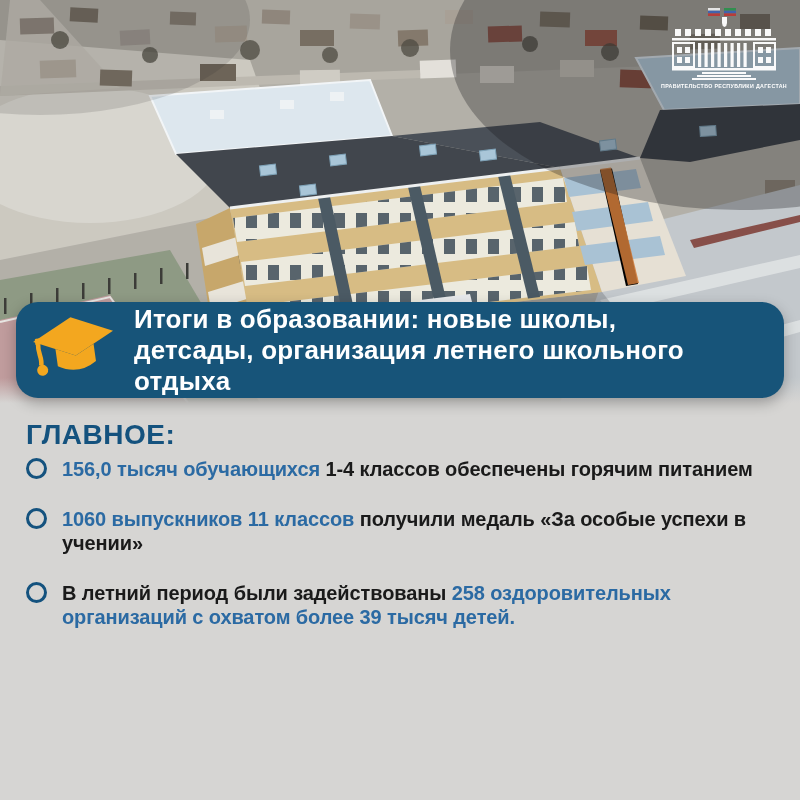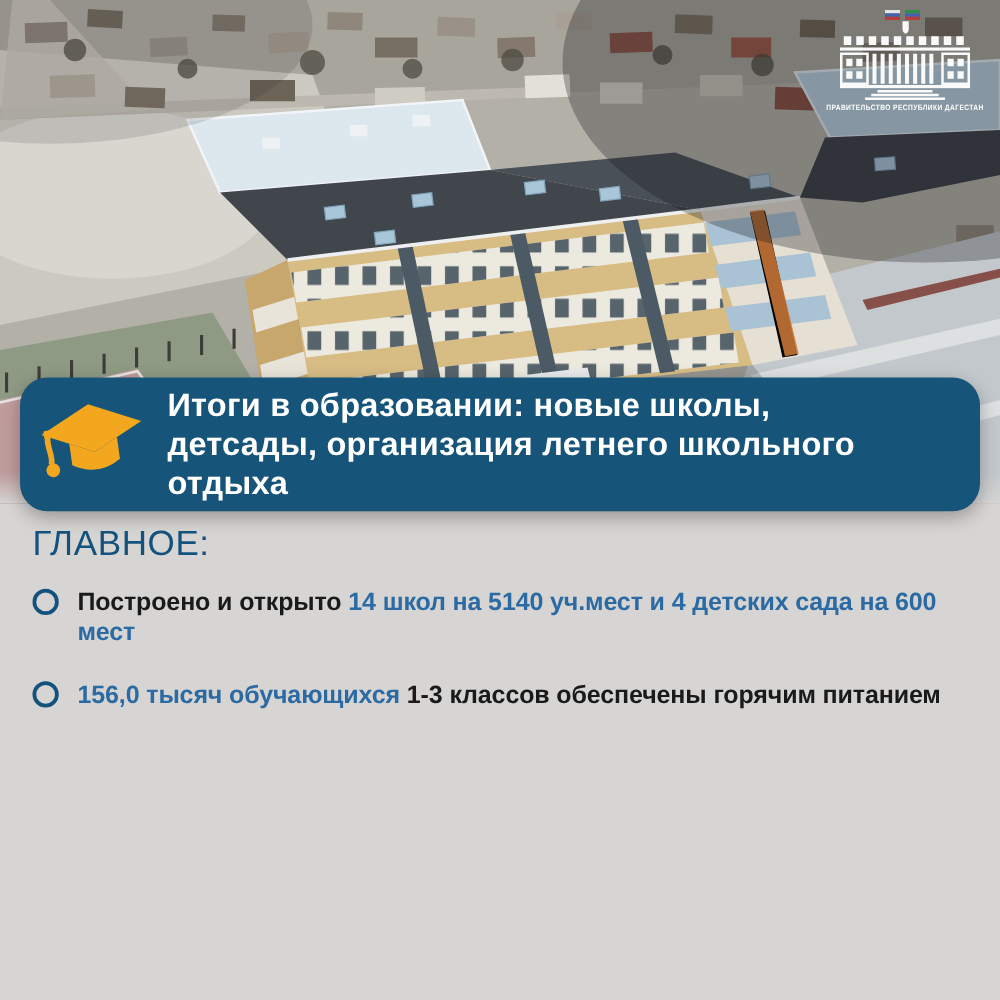--- a/index.html
+++ b/index.html
@@ -8,35 +8,35 @@
     background:var(--bg,#d6d5d3);
     font-family:"Liberation Sans", sans-serif;
   }
   
   .photo{position:absolute;top:0;left:0;width:800px;height:403px;}
   .photo > svg{display:block;width:100%;height:100%;}
   .logo{position:absolute;top:7px;right:10px;width:132px;height:84px;}
   .logo svg{display:block;width:100%;height:100%;}
   
   .banner{
-    position:absolute;left:16px;top:302px;width:768px;height:107px;
+    position:absolute;left:16px;top:302px;width:768px;height:96px;
     background:var(--navy,#175479);border-radius:22px;
     display:flex;align-items:center;box-sizing:border-box;
     box-shadow:0 5px 14px rgba(0,0,0,.28);
   }
   .cap-box{width:118px;flex-shrink:0;display:flex;justify-content:center;align-items:center;}
   .cap-box svg{width:88px;height:88px;}
   .banner-title{
     color:#ffffff;font-weight:700;font-size:26px;line-height:31px;
     width:592px;letter-spacing:.2px;
   }
   
   .content{position:absolute;top:403px;left:0;width:800px;box-sizing:border-box;padding:16px 26px 0 26px;}
   .heading{
-    margin:0 0 19px 0;font-size:28px;font-weight:400;
+    margin:0 0 6px 0;font-size:28px;font-weight:700;
     color:var(--heading,#14527e);letter-spacing:.5px;
   }
   ul.bullets{list-style:none;margin:0;padding:0;}
   ul.bullets li{display:flex;align-items:flex-start;gap:15px;margin-bottom:26px;}
   .ring{
     width:21px;height:21px;box-sizing:border-box;flex-shrink:0;margin-top:1px;
     border:3px solid var(--heading,#1b4f77);border-radius:50%;background:transparent;
   }
   .bullet-text{
     font-size:20px;line-height:24px;font-weight:700;max-width:706px;
@@ -272,27 +272,31 @@
           <circle cx="10" cy="65" r="6"></circle>
         </g>
       </svg>
     </div>
     <div class="banner-title">Итоги в образовании: новые школы, детсады, организация летнего школьного отдыха</div>
   </div>
 
   <div class="content">
     <h2 class="heading">ГЛАВНОЕ:</h2>
     <ul class="bullets">
+
   <li>
     <span class="ring"></span>
-    <span class="bullet-text"><span>Построено и открыто </span><span class="hl">14 школ на 5140 уч.мест и 4 детских сада на 600 мест</span></span>
+    <span class="bullet-text"><span class="hl">156,0 тысяч обучающихся </span><span>1-4 классов обеспечены горячим питанием</span></span>
   </li>
+
 
   <li>
     <span class="ring"></span>
-    <span class="bullet-text"><span class="hl">156,0 тысяч обучающихся </span><span>1-3 классов обеспечены горячим питанием</span></span>
+    <span class="bullet-text"><span class="hl">1060 выпускников 11 классов </span><span>получили медаль «За особые успехи в учении»</span></span>
   </li>
 
-
-
+  <li>
+    <span class="ring"></span>
+    <span class="bullet-text"><span>В летний период были задействованы </span><span class="hl">258 оздоровительных организаций с охватом более 39 тысяч детей.</span></span>
+  </li>
 </ul>
   </div>
 </div>
 
 </body></html>

